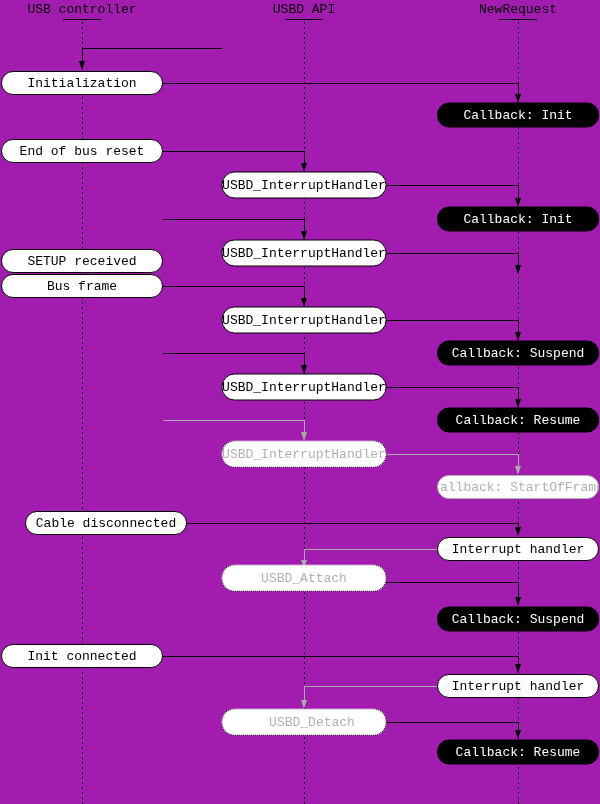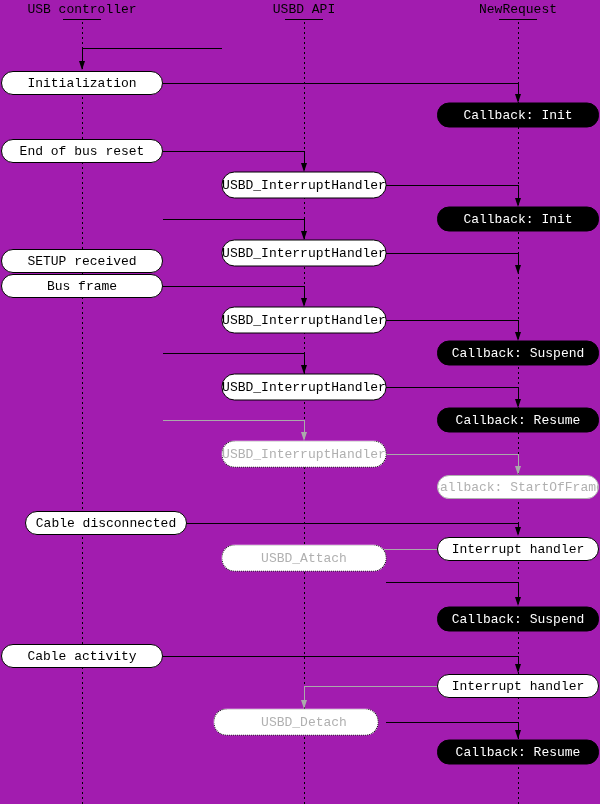--- a/index.html
+++ b/index.html
@@ -118,19 +118,19 @@
     <div class="node call" style="left: 304px; top: 253px;">USBD_InterruptHandler</div>
     <div class="node event" style="left: 82px; top: 286px;">Bus frame</div>
     <div class="node call" style="left: 304px; top: 320px;">USBD_InterruptHandler</div>
     <div class="node callback" style="left: 518px; top: 353px;">Callback: Suspend</div>
     <div class="node call" style="left: 304px; top: 387px;">USBD_InterruptHandler</div>
     <div class="node callback" style="left: 518px; top: 420px;">Callback: Resume</div>
     <div class="node call-dim" style="left: 304px; top: 454px;">USBD_InterruptHandler</div>
     <div class="node callback-dim" style="left: 518px; top: 487px;">Callback: StartOfFrame</div>
     <div class="node event" style="left: 82px; top: 523px; margin-left: 24px;">Cable disconnected</div>
     <div class="node event" style="left: 518px; top: 549px;">Interrupt handler</div>
-    <div class="node call-dim" style="left: 304px; top: 558px;">USBD_Attach</div>
+    <div class="node call-dim" style="left: 304px; top: 578px;">USBD_Attach</div>
     <div class="node callback" style="left: 518px; top: 619px;">Callback: Suspend</div>
-    <div class="node event" style="left: 82px; top: 656px;">Cable activity</div>
+    <div class="node event" style="left: 82px; top: 656px;">Init connected</div>
     <div class="node event" style="left: 518px; top: 686px;">Interrupt handler</div>
-    <div class="node call-dim" style="left: 296px; top: 722px; padding-left: 16px;">USBD_Detach</div>
+    <div class="node call-dim" style="left: 304px; top: 722px; padding-left: 16px;">USBD_Detach</div>
     <div class="node callback" style="left: 518px; top: 752px;">Callback: Resume</div>
   </div>
 
 </body></html>

